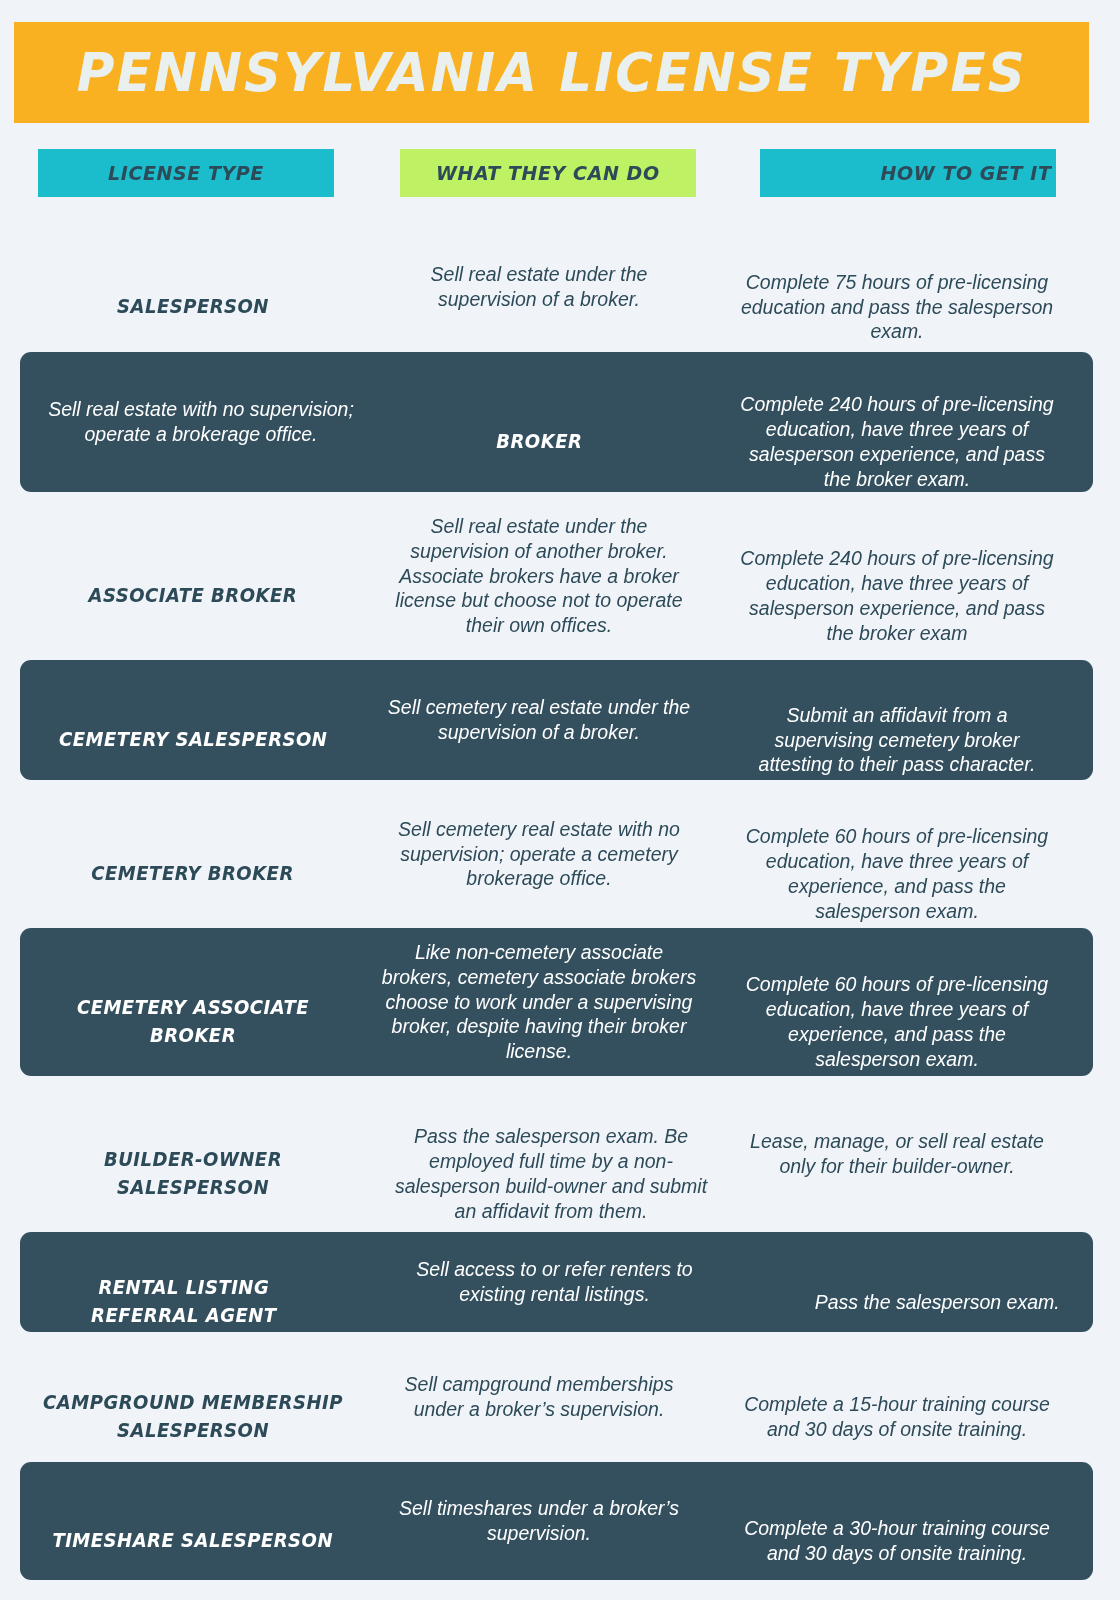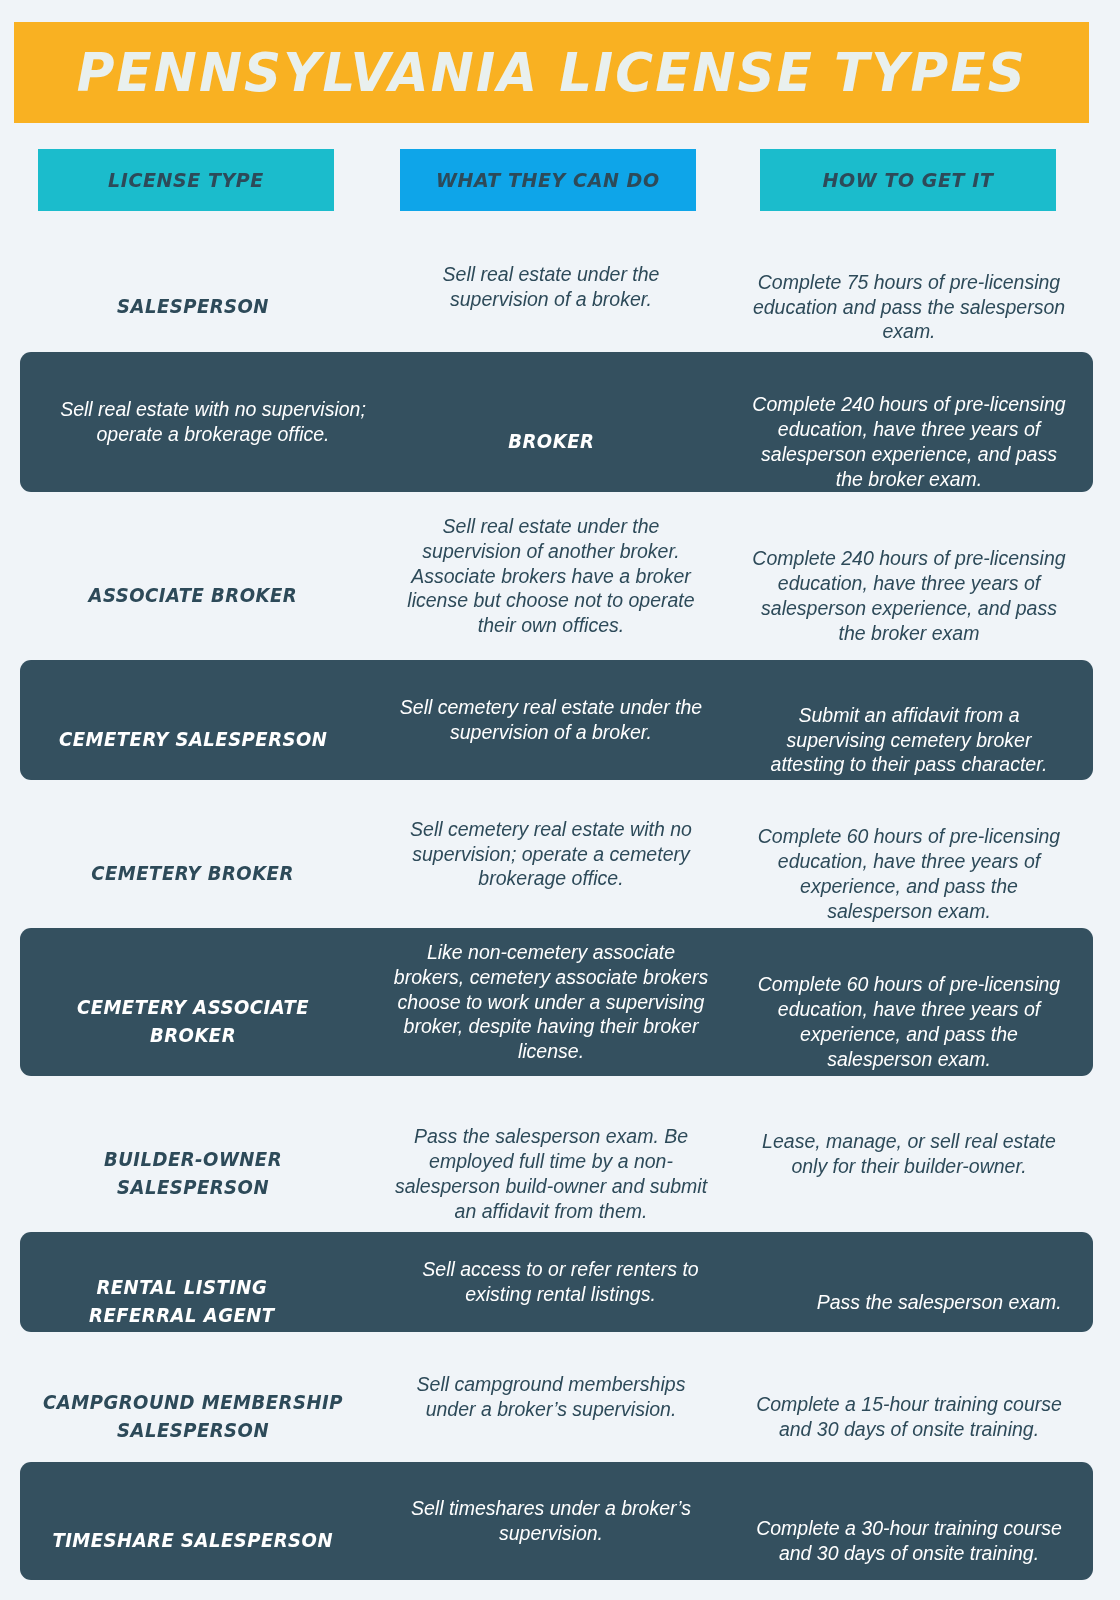--- a/index.html
+++ b/index.html
@@ -45,21 +45,21 @@
   .col-headers {
     position: absolute;
     left: 0;
     top: 149px;
     width: 1120px;
     height: 68px;
   }
   .col-header {
     position: absolute;
     top: 0;
-    height: 62px;
+    height: 48px;
     background: #1bbccc;
     display: flex;
     align-items: center;
     justify-content: center;
   }
   .col-header-label {
     color: #2d4a59;
     font-family: "DejaVu Sans", sans-serif;
     font-weight: bold;
     font-size: 20px;
@@ -88,21 +88,21 @@
   .row.light { background: transparent; }
 
   .cell {
     display: flex;
     align-items: center;
     justify-content: center;
     text-align: center;
     padding: 0 6px;
   }
   .cell-type  { width: 330px; margin-left: 8px; margin-top: 40px; }
-  .cell-can   { width: 330px; margin-left: 28px; }
+  .cell-can   { width: 330px; margin-left: 16px; }
   .cell-how   { width: 330px; margin-left: 28px; margin-top: 40px; }
 
   .type-label {
     font-family: "DejaVu Sans", sans-serif;
     font-weight: bold;
     font-size: 19px;
     letter-spacing: 0.5px;
     line-height: 1.45;
     text-transform: uppercase;
     transform: scaleX(0.95);
@@ -124,24 +124,24 @@
 <div id="infographic" style="background: rgb(240, 244, 248);">
 
   <div class="title-banner" style="background: rgb(249, 177, 34);">
     <div class="title-text" style="color: rgb(233, 240, 238);">PENNSYLVANIA LICENSE TYPES</div>
   </div>
 
   <div class="col-headers">
     <div class="col-header ch-0" style="background: rgb(27, 188, 204);">
       <span class="col-header-label" style="color: rgb(45, 74, 89);">LICENSE TYPE</span>
     </div>
-    <div class="col-header ch-1" style="background: #0ea5e9; justify-content: center;">
+    <div class="col-header ch-1" style="background: #bef264; justify-content: center;">
       <span class="col-header-label" style="color: rgb(45, 74, 89);">WHAT THEY CAN DO</span>
     </div>
-    <div class="col-header ch-2" style="background: rgb(27, 188, 204);">
+    <div class="col-header ch-2" style="background: rgb(27, 188, 204); justify-content: flex-end;">
       <span class="col-header-label" style="color: rgb(45, 74, 89);">HOW TO GET IT</span>
     </div>
   </div>
 
   <div class="rows" id="rows-container">
       <div class="row light" style="top: 232px; height: 110px;">
         <div class="cell cell-type">
           <span class="type-label">SALESPERSON</span>
         </div>
         <div class="cell cell-can">

